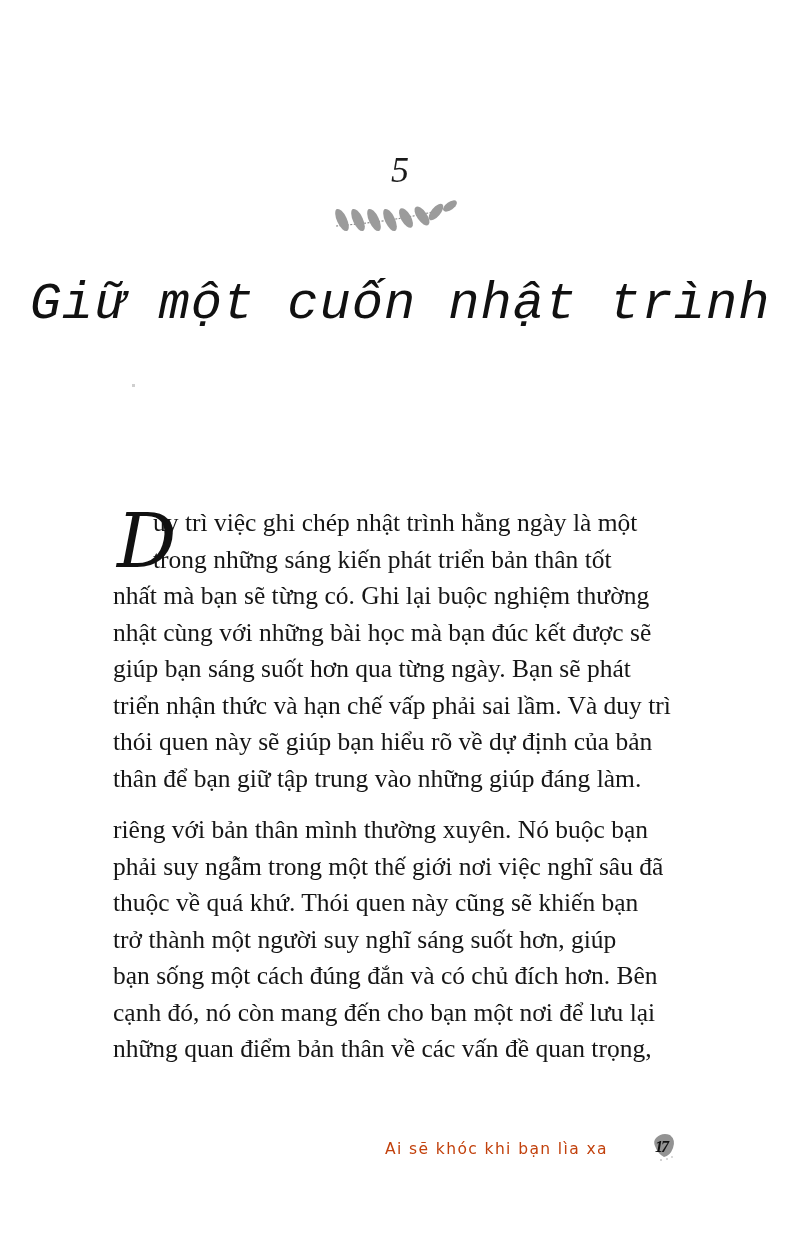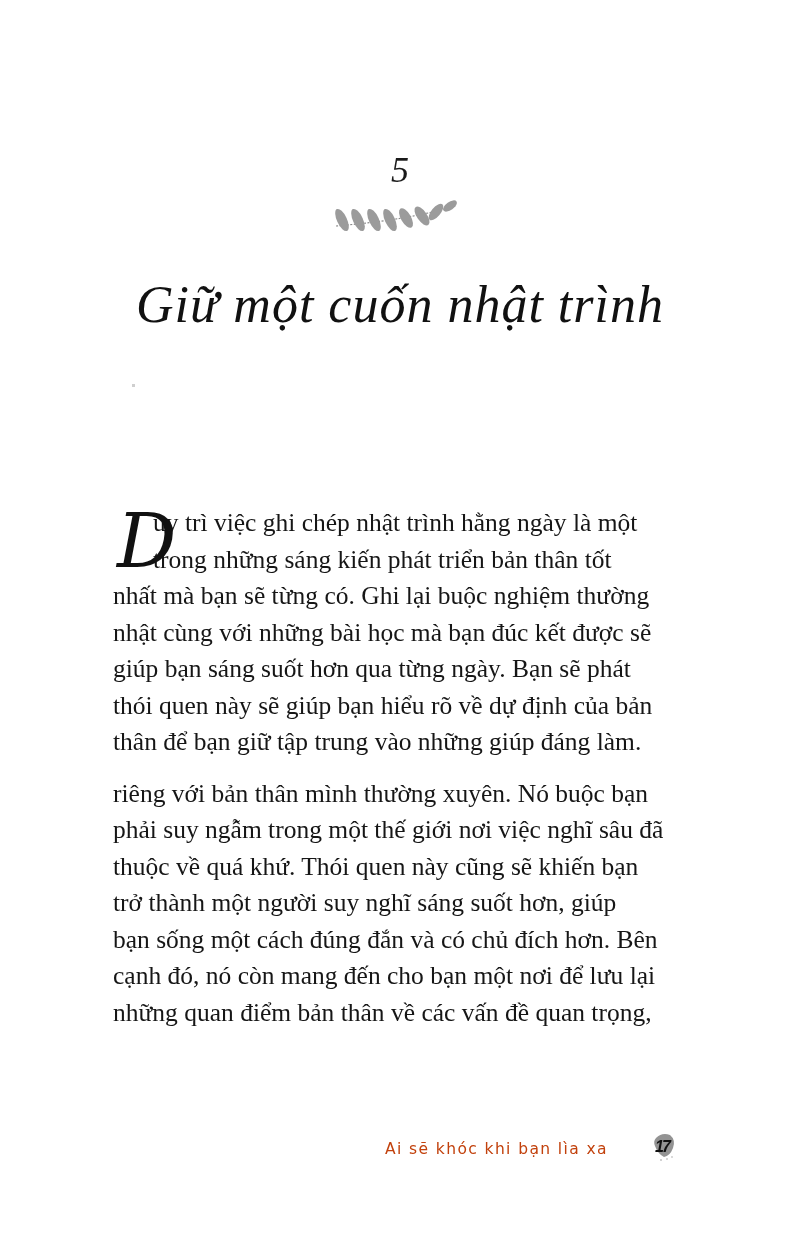--- a/index.html
+++ b/index.html
@@ -33,21 +33,21 @@
       left: 328px;
       width: 132px;
       height: 40px;
     }
     .chapter-title {
       position: absolute;
       top: 270px;
       left: 0;
       width: 800px;
       text-align: center;
-      font-family: Liberation Serif, serif;
+      font-family: Liberation Mono, monospace;
       font-style: italic;
       font-size: 52px;
       line-height: 70px;
       color: #111111;
       letter-spacing: 1px;
     }
     .speck {
       position: absolute;
       top: 384px;
       left: 132px;
@@ -116,21 +116,21 @@
       position: absolute;
       left: 0;
       top: 0;
       width: 24px;
       height: 30px;
     }
     .page-number {
       position: absolute;
       left: 3px;
       top: 6px;
-      font-family: Liberation Sans, sans-serif;
+      font-family: Liberation Serif, serif;
       font-weight: bold;
       font-style: italic;
       font-size: 16px;
       color: #111111;
       letter-spacing: -2px;
     }
   </style>
 </head>
 <body>
 
@@ -158,20 +158,21 @@
 
   <div class="body-text">
     <span class="dropcap">D</span>
 
     <p class="para">
       <span class="line indent">uy trì việc ghi chép nhật trình hằng ngày là một</span>
       <span class="line indent">trong những sáng kiến phát triển bản thân tốt</span>
       <span class="line">nhất mà bạn sẽ từng có. Ghi lại buộc nghiệm thường</span>
       <span class="line">nhật cùng với những bài học mà bạn đúc kết được sẽ</span>
       <span class="line">giúp bạn sáng suốt hơn qua từng ngày. Bạn sẽ phát</span>
+      <span class="line">triển nhận thức và hạn chế vấp phải sai lầm. Và duy trì</span>
       <span class="line">thói quen này sẽ giúp bạn hiểu rõ về dự định của bản</span>
       <span class="line">thân để bạn giữ tập trung vào những giúp đáng làm.</span>
     </p>
 
     <p class="para">
       <span class="line">riêng với bản thân mình thường xuyên. Nó buộc bạn</span>
       <span class="line">phải suy ngẫm trong một thế giới nơi việc nghĩ sâu đã</span>
       <span class="line">thuộc về quá khứ. Thói quen này cũng sẽ khiến bạn</span>
       <span class="line">trở thành một người suy nghĩ sáng suốt hơn, giúp</span>
       <span class="line">bạn sống một cách đúng đắn và có chủ đích hơn. Bên</span>

